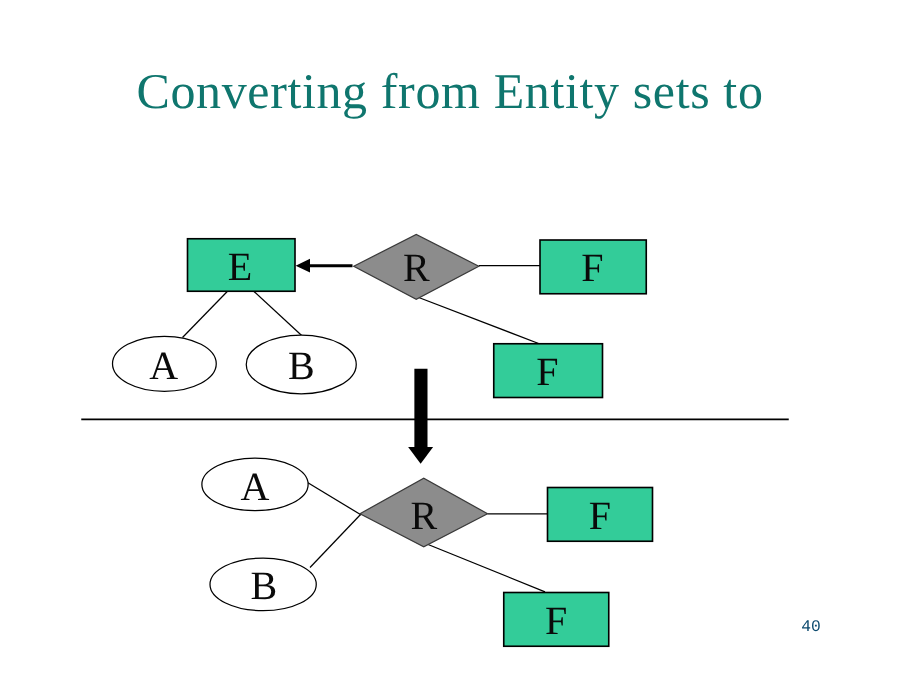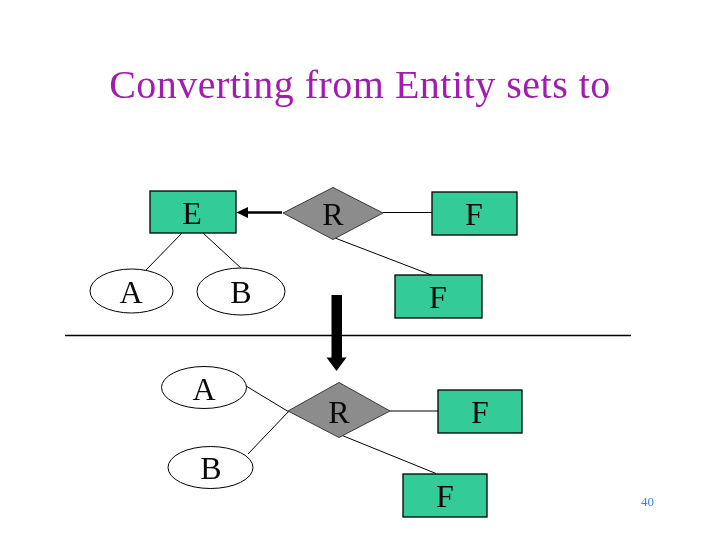--- a/index.html
+++ b/index.html
@@ -13,31 +13,30 @@
   }
   .slide-title {
     position: absolute;
     top: 49px;
     left: 0;
     width: 720px;
     text-align: center;
     font-family: "Liberation Serif", serif;
     font-size: 40px;
     line-height: 48px;
-    color: #a21caf;
+    color: #0f766e;
     letter-spacing: 0.5px;
-    margin-top: 12px;
   }
   .page-number {
     position: absolute;
     left: 641px;
     top: 494px;
-    font-family: Liberation Serif, serif;
+    font-family: Liberation Mono, monospace;
     font-size: 13px;
-    color: #3b82f6;
+    color: #0c4a6e;
   }
   svg.diagram {
     position: absolute;
     top: 0;
     left: 0;
   }
   .entity-rect   { fill: var(--entity-fill, #33cc99); stroke: #000000; stroke-width: 1.3; }
   .rel-diamond   { fill: var(--relationship-fill, #8c8c8c); stroke: #3a3a3a; stroke-width: 1; }
   .attr-ellipse  { fill: #ffffff; stroke: #000000; stroke-width: 1; }
   .connector     { stroke: var(--line-color, #000000); stroke-width: 1; fill: none; }

